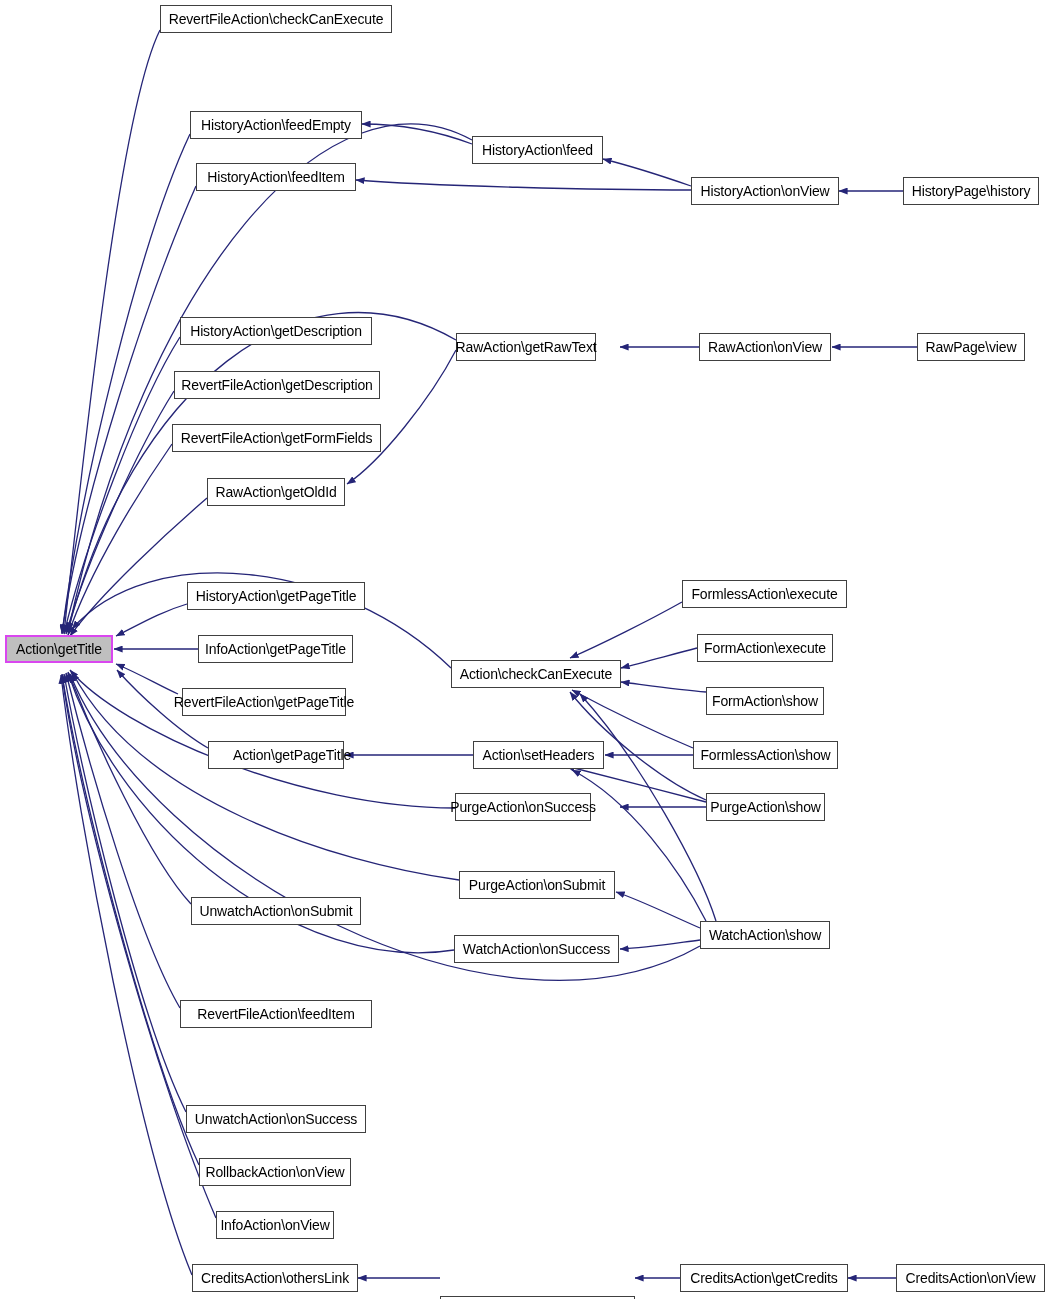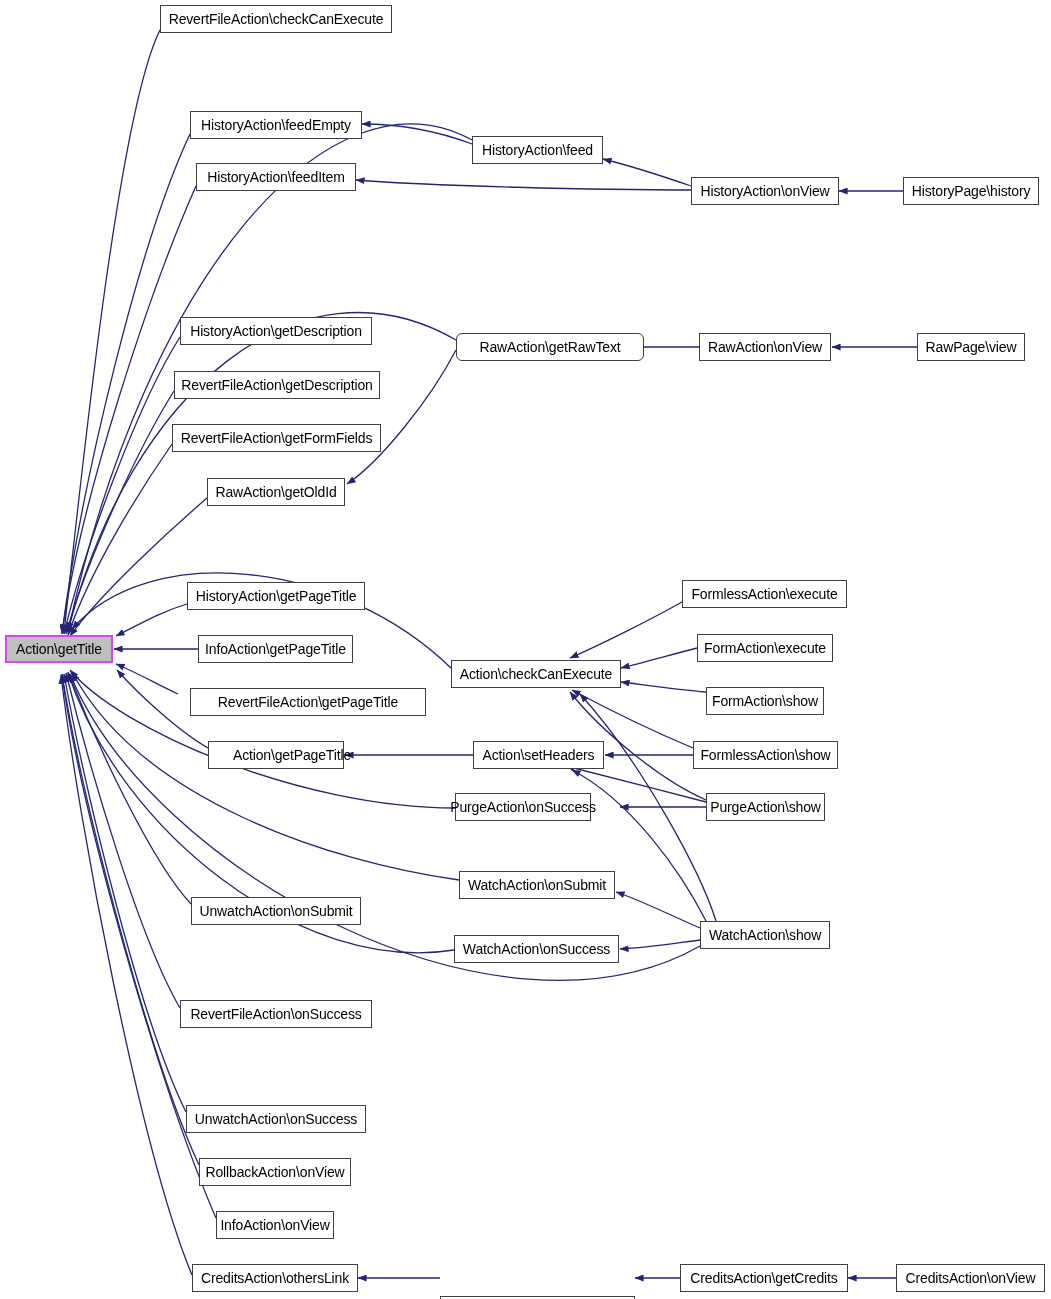--- a/index.html
+++ b/index.html
@@ -141,36 +141,36 @@
       </div>
       <div class="node" style="left: 174px; top: 371px; width: 206px; height: 28px;">
         <span class="label">RevertFileAction\getDescription</span>
       </div>
       <div class="node" style="left: 172px; top: 424px; width: 209px; height: 28px;">
         <span class="label">RevertFileAction\getFormFields</span>
       </div>
       <div class="node" style="left: 207px; top: 478px; width: 138px; height: 28px;">
         <span class="label">RawAction\getOldId</span>
       </div>
-      <div class="node" style="left: 456px; top: 333px; width: 188px; height: 28px; border-radius: 6px;">
+      <div class="node" style="left: 456px; top: 333px; width: 140px; height: 28px;">
         <span class="label">RawAction\getRawText</span>
       </div>
       <div class="node" style="left: 699px; top: 333px; width: 132px; height: 28px;">
         <span class="label">RawAction\onView</span>
       </div>
       <div class="node" style="left: 917px; top: 333px; width: 108px; height: 28px;">
         <span class="label">RawPage\view</span>
       </div>
       <div class="node" style="left: 187px; top: 582px; width: 178px; height: 28px;">
         <span class="label">HistoryAction\getPageTitle</span>
       </div>
       <div class="node" style="left: 198px; top: 635px; width: 155px; height: 28px;">
         <span class="label">InfoAction\getPageTitle</span>
       </div>
-      <div class="node" style="left: 190px; top: 688px; width: 236px; height: 28px;">
+      <div class="node" style="left: 182px; top: 688px; width: 164px; height: 28px;">
         <span class="label">RevertFileAction\getPageTitle</span>
       </div>
       <div class="node" style="left: 208px; top: 741px; width: 136px; height: 28px; padding-left: 32px;">
         <span class="label">Action\getPageTitle</span>
       </div>
       <div class="node" style="left: 451px; top: 660px; width: 170px; height: 28px;">
         <span class="label">Action\checkCanExecute</span>
       </div>
       <div class="node" style="left: 473px; top: 741px; width: 131px; height: 28px;">
         <span class="label">Action\setHeaders</span>
@@ -187,33 +187,33 @@
       <div class="node" style="left: 706px; top: 687px; width: 118px; height: 28px;">
         <span class="label">FormAction\show</span>
       </div>
       <div class="node" style="left: 693px; top: 741px; width: 145px; height: 28px;">
         <span class="label">FormlessAction\show</span>
       </div>
       <div class="node" style="left: 706px; top: 793px; width: 119px; height: 28px;">
         <span class="label">PurgeAction\show</span>
       </div>
       <div class="node" style="left: 459px; top: 871px; width: 156px; height: 28px;">
-        <span class="label">WatchAction\onSubmit</span>
+        <span class="label">PurgeAction\onSubmit</span>
       </div>
       <div class="node" style="left: 191px; top: 897px; width: 170px; height: 28px;">
         <span class="label">UnwatchAction\onSubmit</span>
       </div>
       <div class="node" style="left: 454px; top: 935px; width: 165px; height: 28px;">
         <span class="label">WatchAction\onSuccess</span>
       </div>
       <div class="node" style="left: 700px; top: 921px; width: 130px; height: 28px;">
         <span class="label">WatchAction\show</span>
       </div>
       <div class="node" style="left: 180px; top: 1000px; width: 192px; height: 28px;">
-        <span class="label">RevertFileAction\onSuccess</span>
+        <span class="label">RevertFileAction\feedItem</span>
       </div>
       <div class="node" style="left: 186px; top: 1105px; width: 180px; height: 28px;">
         <span class="label">UnwatchAction\onSuccess</span>
       </div>
       <div class="node" style="left: 199px; top: 1158px; width: 152px; height: 28px;">
         <span class="label">RollbackAction\onView</span>
       </div>
       <div class="node" style="left: 216px; top: 1211px; width: 118px; height: 28px;">
         <span class="label">InfoAction\onView</span>
       </div>

